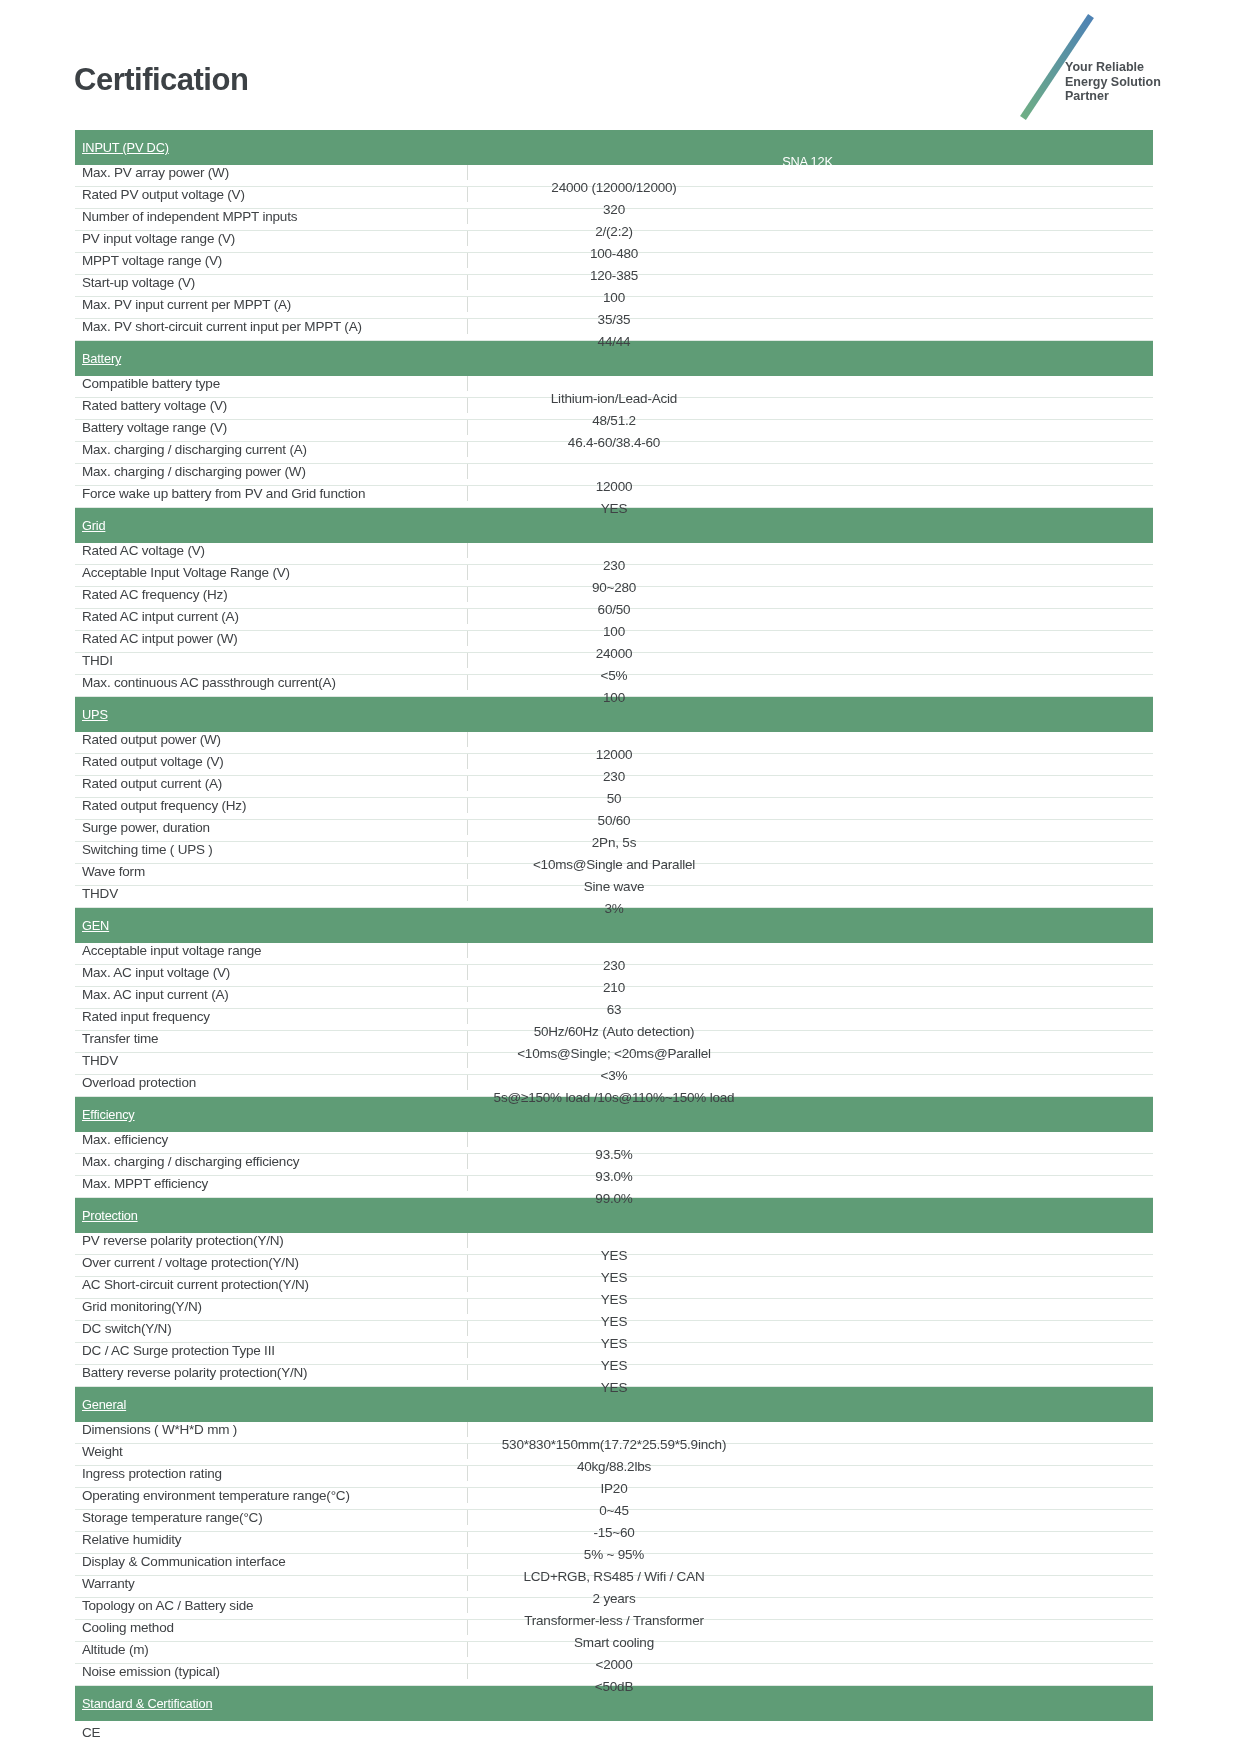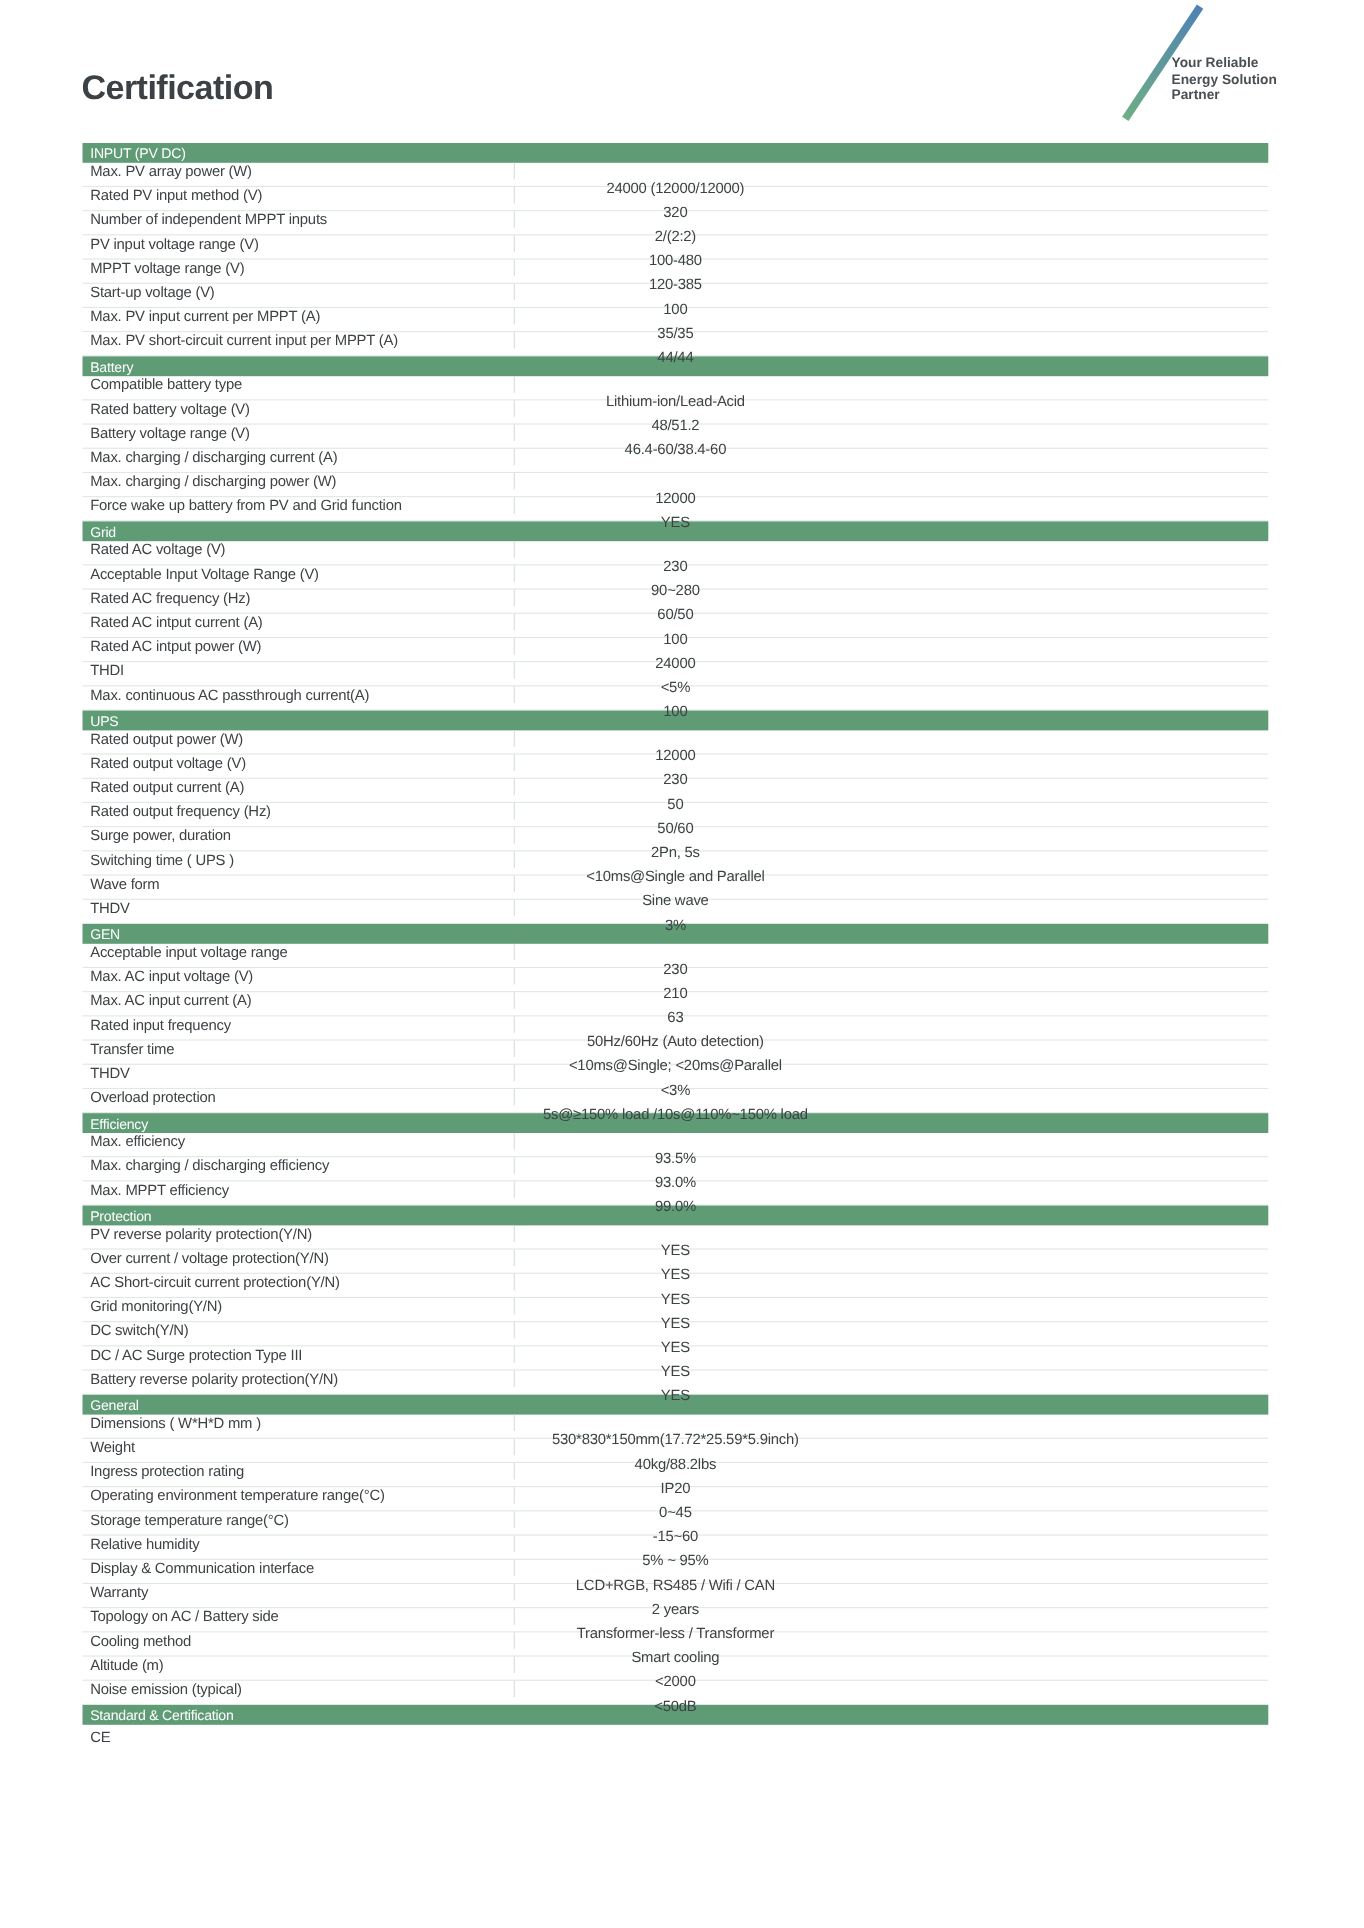--- a/index.html
+++ b/index.html
@@ -9,36 +9,37 @@
     background: #ffffff;
     font-family: "Liberation Sans", sans-serif;
     position: relative;
     color: var(--body-text, #3f4245);
   }
   .page-title {
     position: absolute; left: 74px; top: 62px;
     font-size: 31px; font-weight: bold;
     color: #3c4145; letter-spacing: -0.5px;
   }
-  .logo { position: absolute; left: 1005px; top: 2px; width: 170px; height: 112px; }
+  .logo { position: absolute; left: 1005px; top: 12px; width: 170px; height: 112px; }
   .logo-slash { position: absolute; left: 0; top: 0; }
   .logo-text {
     position: absolute; left: 60px; top: 48px;
     font-size: 12.5px; font-weight: bold; color: #4a4f53;
     line-height: 14.5px; white-space: nowrap;
   }
   .spec-table {
     position: absolute; left: 75px; top: 130px; width: 1078px;
     font-size: 13.5px; letter-spacing: -0.2px;
   }
   .section-header {
-    display: flex; align-items: center; height: 18px;
+    display: flex; align-items: center; height: 35px;
     background: var(--header-bg, #5f9c76);
     color: var(--header-text, #ffffff);
     font-size: 12.8px;
+    text-decoration: underline;
   }
   .sh-name { width: 394px; padding-left: 7px; }
   .sh-value { width: 677px; text-align: center; margin-top: 28px; }
   .spec-row { display: flex; height: 22px; border-bottom: 1px solid var(--row-sep, #dfe8e2); flex-direction: column; }
   .cell-label {
     width: 393px; padding-left: 7px;
     border-right: 1px solid var(--col-div, #d8dcd8);
     display: flex; align-items: center;
   }
   .cell-value { flex: 1; display: flex; align-items: center; justify-content: center; }
@@ -69,21 +70,21 @@
 <div class="spec-table" id="spec-table">
     <div class="section-header">
       <span class="sh-name">INPUT (PV DC)</span>
       <span class="sh-value">SNA 12K</span>
     </div>
     <div class="spec-row">
       <div class="cell-label">Max. PV array power (W)</div>
       <div class="cell-value">24000 (12000/12000)</div>
     </div>
     <div class="spec-row">
-      <div class="cell-label">Rated PV input method (V)</div>
+      <div class="cell-label">Rated PV output voltage (V)</div>
       <div class="cell-value">320</div>
     </div>
     <div class="spec-row">
       <div class="cell-label">Number of independent MPPT inputs</div>
       <div class="cell-value">2/(2:2)</div>
     </div>
     <div class="spec-row">
       <div class="cell-label">PV input voltage range (V)</div>
       <div class="cell-value">100-480</div>
     </div>

